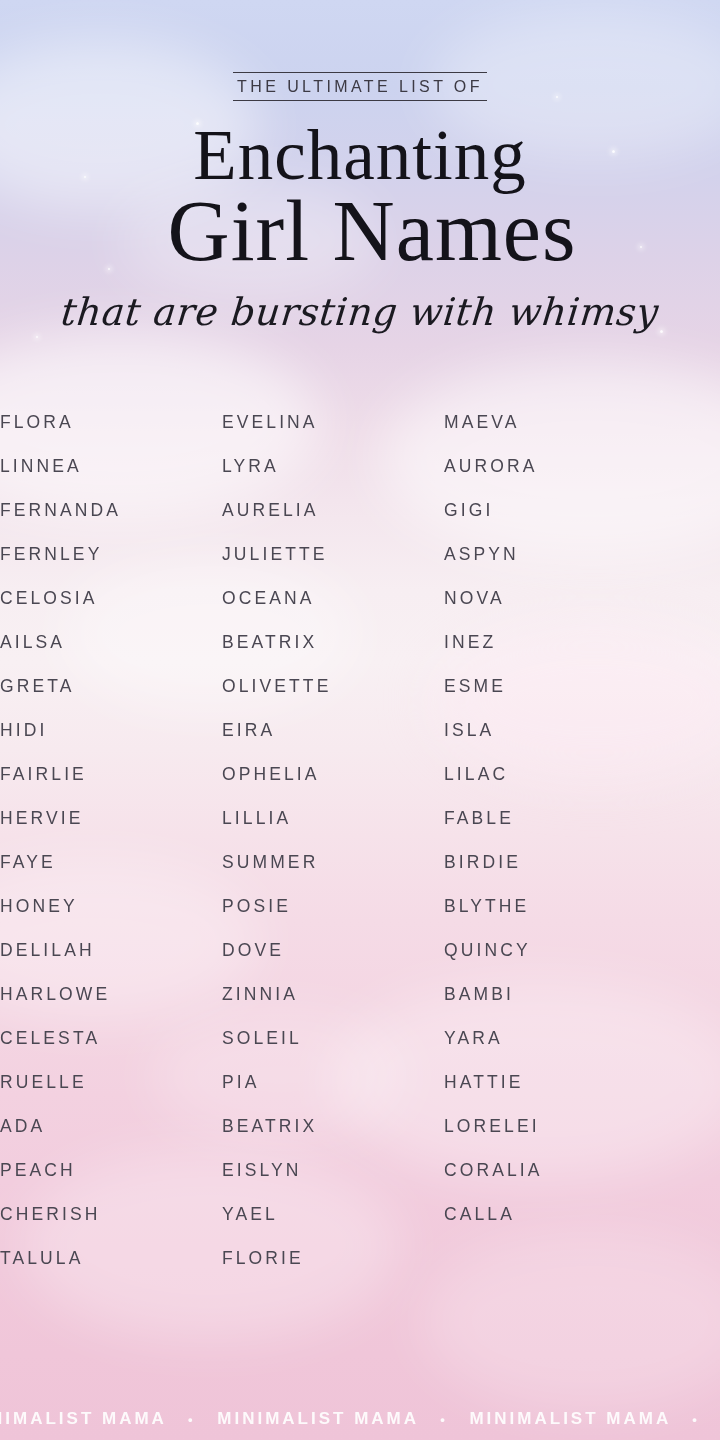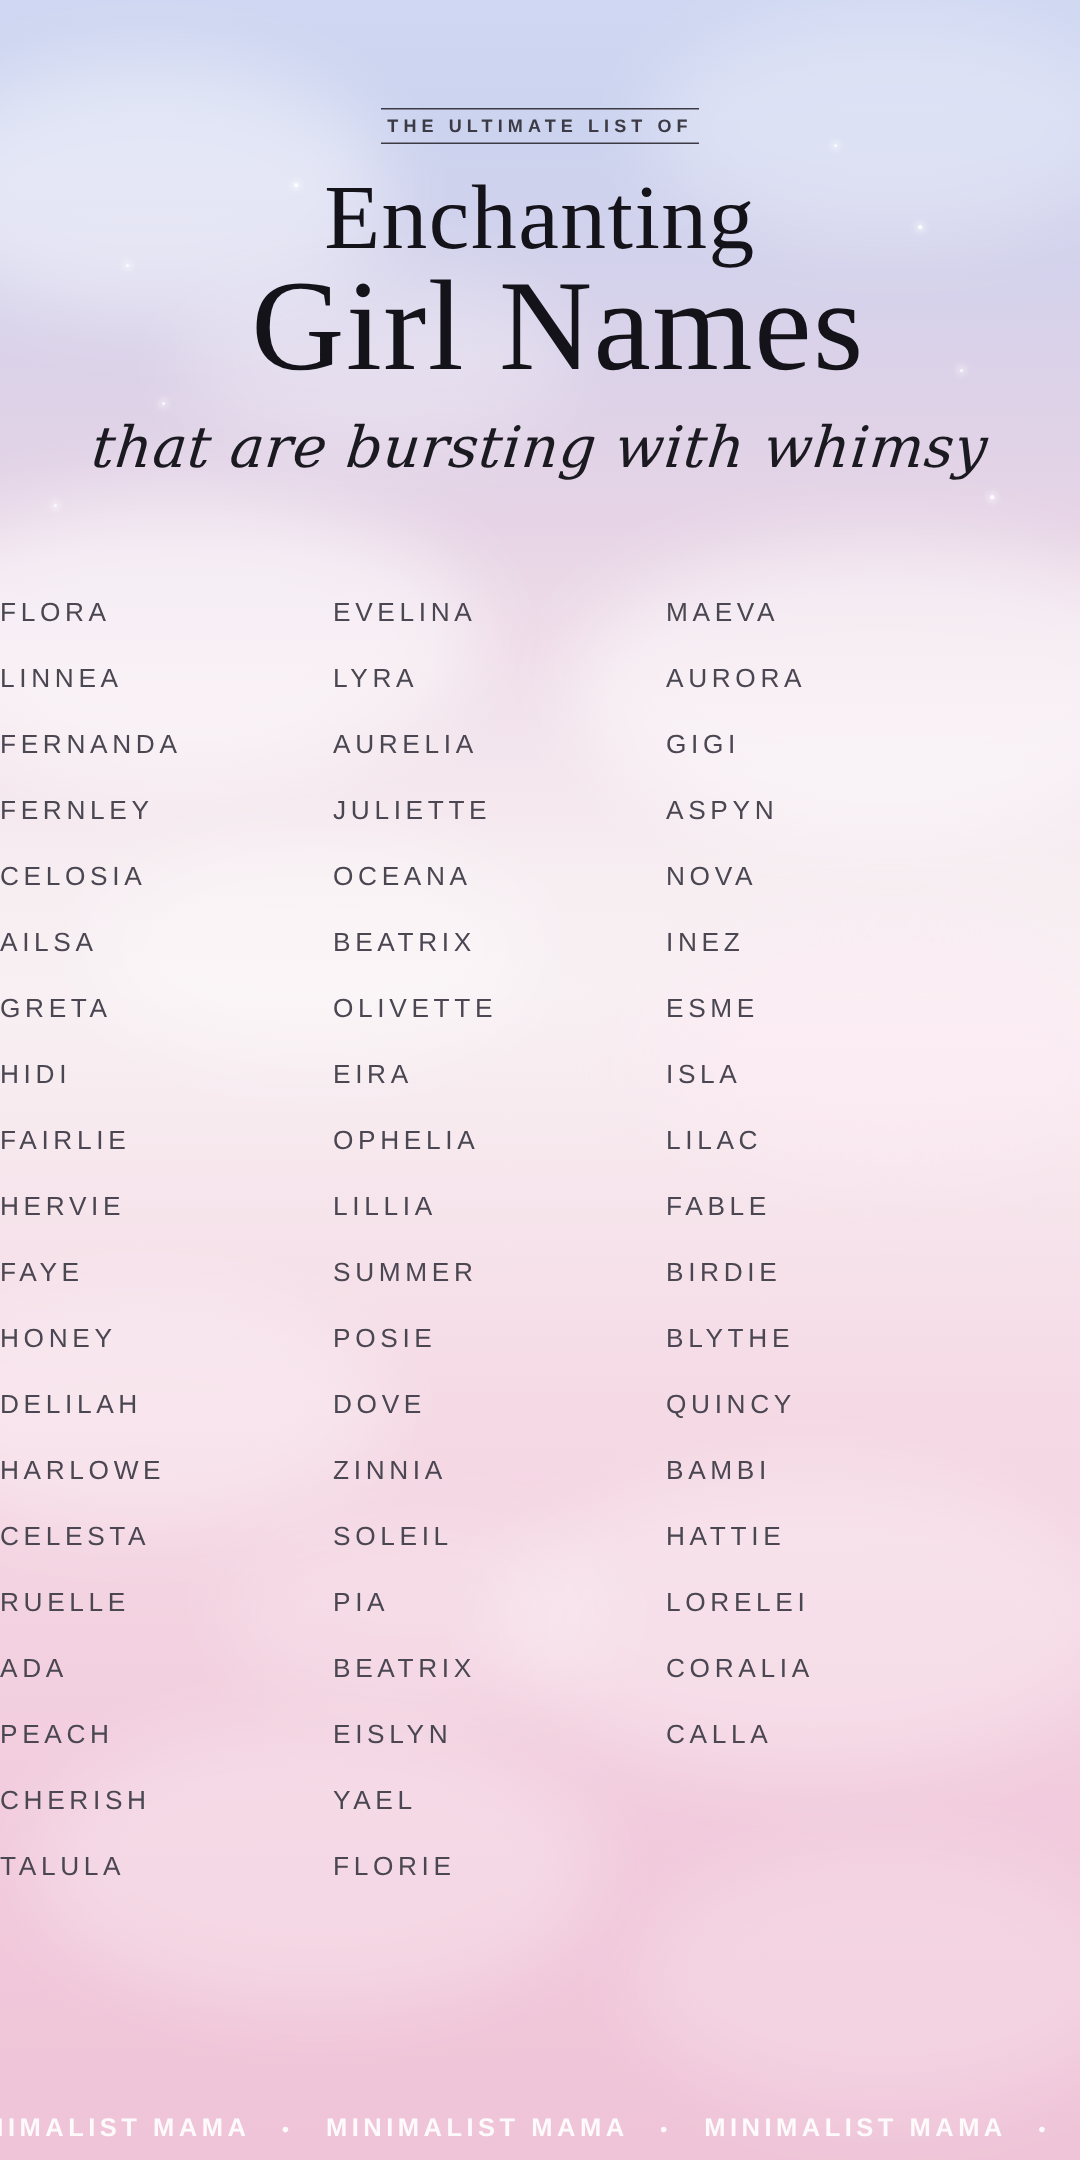--- a/index.html
+++ b/index.html
@@ -76,39 +76,39 @@
     height: 100%;
   }
 
   
   .eyebrow-wrap {
     text-align: center;
     padding-top: 72px;
   }
   .eyebrow {
     display: inline-block;
-    font-size: 12px;
+    font-size: 16px;
     letter-spacing: 3.4px;
     color: #3c3a44;
-    font-weight: 700;
+    font-weight: 400;
     border-top: 1px solid #3c3a44;
     border-bottom: 1px solid #3c3a44;
     padding: 5px 4px 4px 4px;
     line-height: 1.1;
   }
 
   .title {
     font-family: "Liberation Serif", serif;
     text-align: center;
     color: #14131a;
     font-weight: 400;
     letter-spacing: 0.5px;
   }
   .title-line1 {
-    font-size: 61px;
+    font-size: 71px;
     line-height: 0.92;
     margin-top: 22px;
     letter-spacing: 1px;
   }
   .title-line2 {
     font-size: 86px;
     line-height: 1.02;
     letter-spacing: 1px;
     padding-left: 24px;
   }
@@ -266,20 +266,21 @@
         <div class="name">NOVA</div>
         <div class="name">INEZ</div>
         <div class="name">ESME</div>
         <div class="name">ISLA</div>
         <div class="name">LILAC</div>
         <div class="name">FABLE</div>
         <div class="name">BIRDIE</div>
         <div class="name">BLYTHE</div>
         <div class="name">QUINCY</div>
         <div class="name">BAMBI</div>
+        <div class="name">YARA</div>
         <div class="name">HATTIE</div>
         <div class="name">LORELEI</div>
         <div class="name">CORALIA</div>
         <div class="name">CALLA</div>
       </div>
 
     </div>
   </div>
 
   <div class="footer">

